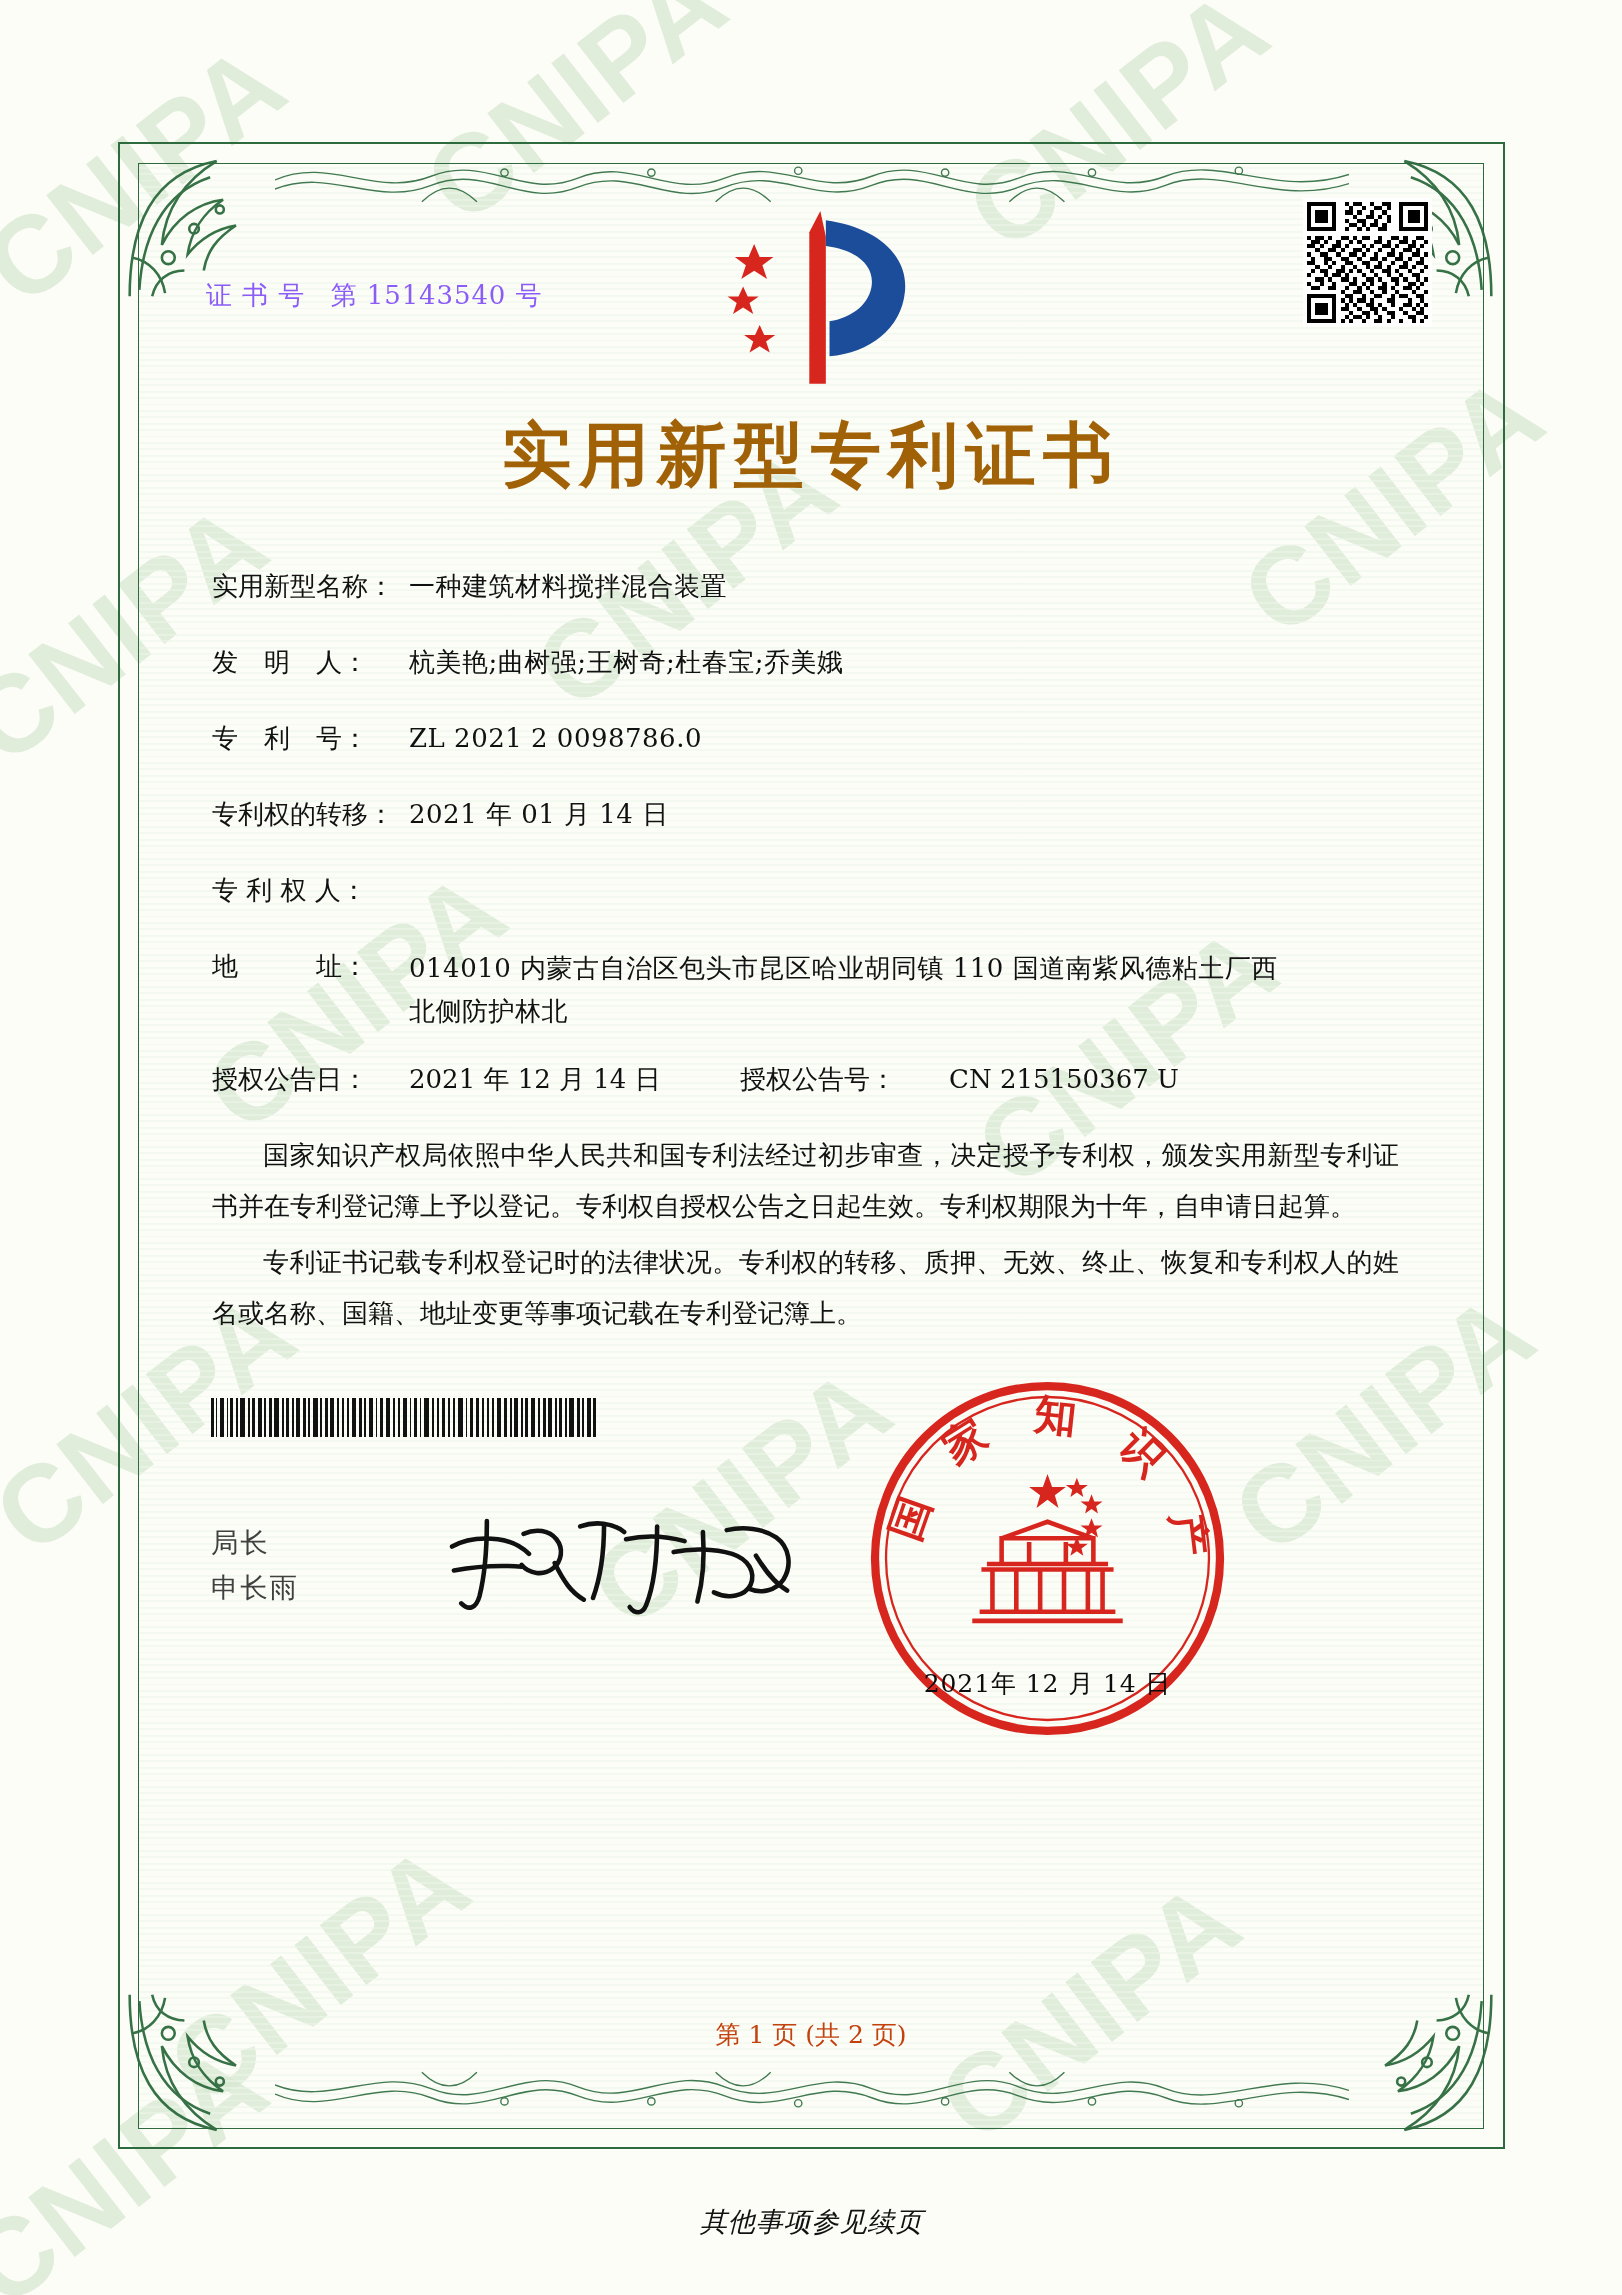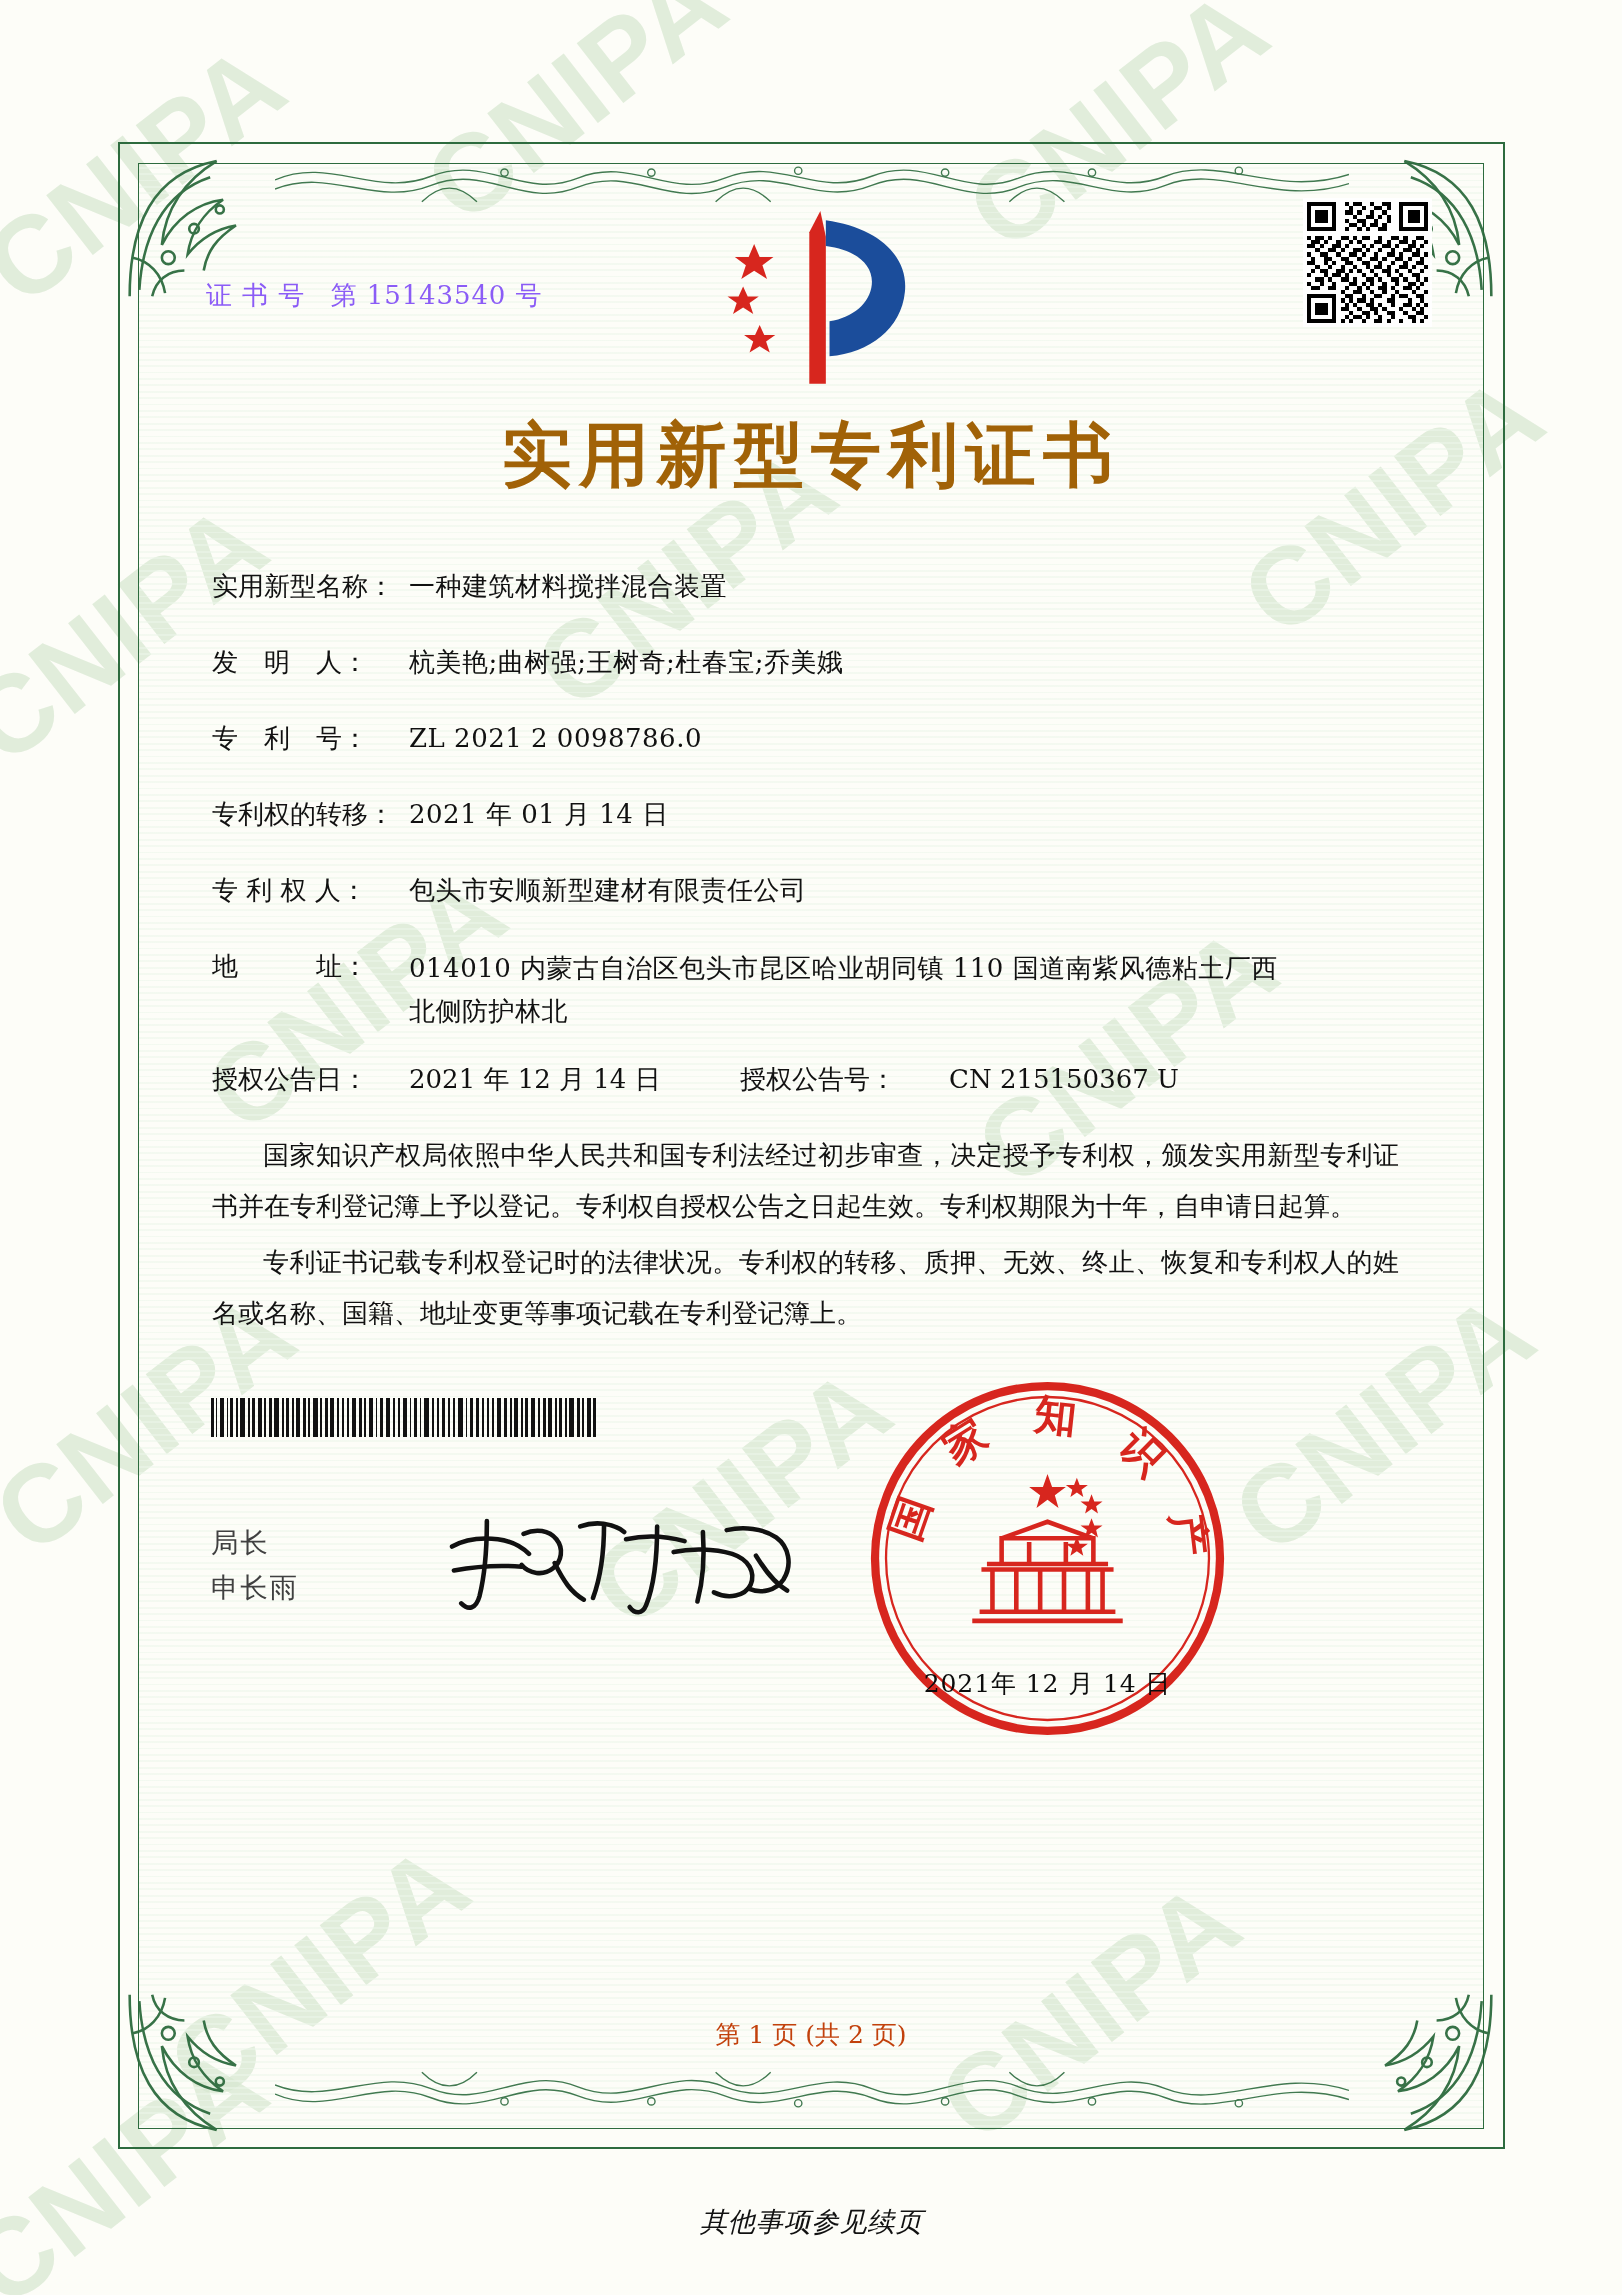--- a/index.html
+++ b/index.html
@@ -640,21 +640,20 @@
         <span class="val">ZL 2021 2 0098786.0</span>
       </div>
 
       <div class="row">
         <span class="lbl">专利权的转移：</span>
         <span class="val">2021 年 01 月 14 日</span>
       </div>
 
       <div class="row">
         <span class="lbl">专 利 权 人：</span>
-        <span class="val">包头市安顺新型建材有限责任公司</span>
       </div>
 
       <div class="row addr">
         <span class="lbl">地　　　址：</span>
         <span class="val">014010  内蒙古自治区包头市昆区哈业胡同镇 110 国道南紫风德粘土厂西北侧防护林北</span>
       </div>
 
       <div class="row dual">
         <span class="lbl">授权公告日：</span>
         <span class="val2" style="width:331px;">2021 年 12 月 14 日</span>

